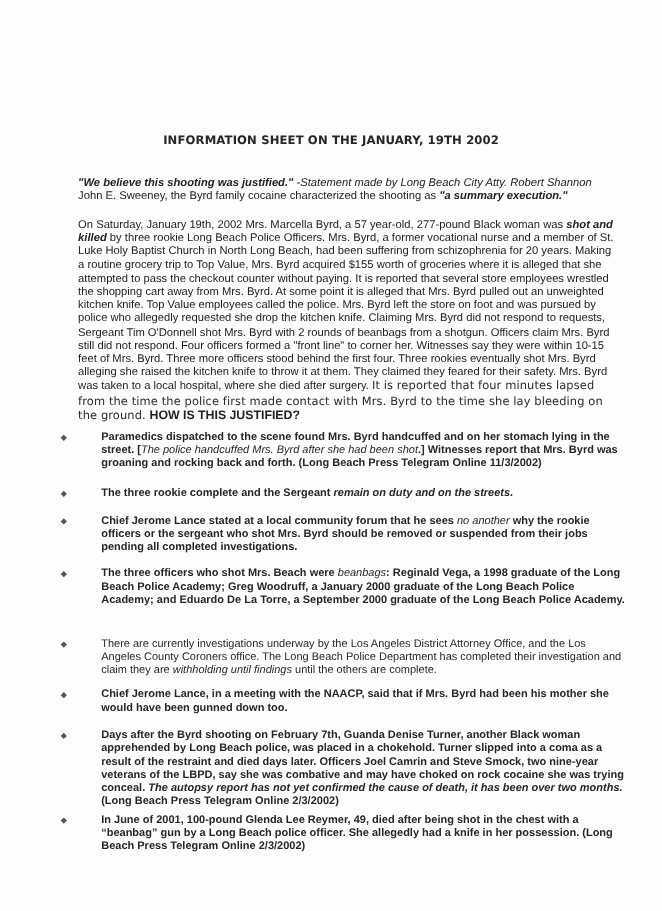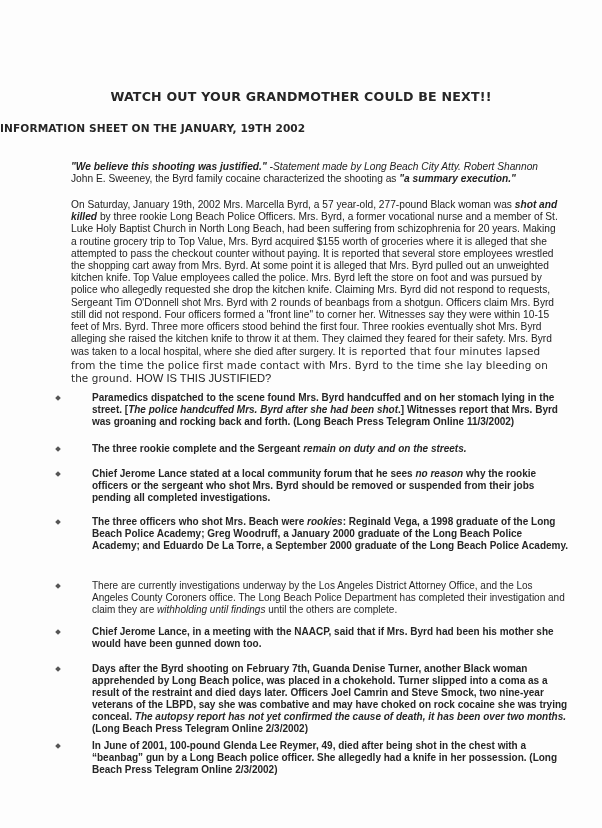--- a/index.html
+++ b/index.html
@@ -4,55 +4,54 @@
 <style>
   html, body { margin: 0; padding: 0; background: #ffffff; }
   body { width: 602px; height: 828px; overflow: hidden; position: relative; color: #1c1c1c; }
   .page { position: absolute; left: 0; top: 0; width: 602px; height: 828px; background: #fdfdfd; }
   .headline {
     position: absolute; left: 0; width: 602px; top: 89px; text-align: center;
     font-family: "DejaVu Sans", sans-serif; font-weight: bold; font-size: 12.6px;
     letter-spacing: 0.2px; color: #262626; white-space: nowrap;
   }
   .subhead {
-    position: absolute; left: 0; width: 602px; 
+    position: absolute; left: 0; width: 602px; text-align: center;
     font-family: "DejaVu Sans", sans-serif; font-weight: bold; font-size: 10.6px;
     color: #262626; white-space: nowrap; letter-spacing: 0.1px;
   }
   .sub1 { top: 122px; }
   .sub2 { top: 136px; }
   .text {
     position: absolute; left: 71px; width: 492px;
     font-family: "Liberation Sans", sans-serif; font-size: 10.2px; line-height: 12.2px;
     color: #222;
   }
   .quote { top: 161px; }
   .para { top: 199px; }
   .para .serif-tail { font-family: "DejaVu Sans", sans-serif; font-size: 10.4px; letter-spacing: 0.1px; color: #2a2a2a; }
-  .para .how { font-weight: normal; font-size: 11.2px; font-family: "Liberation Sans", sans-serif; }
+  .para .how { font-weight: bold; font-size: 11.2px; font-family: "Liberation Sans", sans-serif; }
   .bullet {
     position: absolute; left: 56px; width: 510px;
     font-family: "Liberation Sans", sans-serif; font-size: 10.0px; line-height: 12.0px; color: #262626;
   }
   .bullet .mark {
     position: absolute; left: 0; top: 4px; width: 4px; height: 4px;
     background: #555; transform: rotate(45deg);
   }
   .bullet .body { position: absolute; left: 36px; width: 478px; }
   .b { font-weight: bold; }
   .i { font-style: italic; }
   .bi { font-weight: bold; font-style: italic; }
-  .nb { font-weight: bold; }
+  .nb { font-weight: normal; }
 </style>
 </head>
 <body>
 
 <div class="page">
 
-  <div class="headline">WATCH OUT YOUR GRANDMOTHER COULD BE NEXT!!</div>
 
   <div class="subhead sub1">INFORMATION SHEET ON THE JANUARY, 19TH 2002</div>
 
   <div class="text quote">
     <span class="bi">"We believe this shooting was justified."</span><span class="i"> -Statement made by Long Beach City Atty. Robert Shannon</span><br>
     <span>John E. Sweeney, the Byrd family cocaine characterized the shooting as </span><span class="bi">"a summary execution."</span>
   </div>
 
   <div class="text para">
     <span>On Saturday, January 19th, 2002 Mrs. Marcella Byrd, a 57 year-old, 277-pound Black woman was </span><span class="bi">shot and killed</span><span> by three rookie Long Beach Police Officers. Mrs. Byrd, a former vocational nurse and a member of St. Luke Holy Baptist Church in North Long Beach, had been suffering from schizophrenia for 20 years. Making a routine grocery trip to Top Value, Mrs. Byrd acquired $155 worth of groceries where it is alleged that she attempted to pass the checkout counter without paying.  It is reported that several store employees wrestled the shopping cart away from Mrs. Byrd. At some point it is alleged that Mrs. Byrd pulled out an unweighted kitchen knife. Top Value employees called the police.  Mrs. Byrd left the store on foot and was pursued by police who allegedly requested she drop the kitchen knife. Claiming Mrs. Byrd did not respond to requests, Sergeant Tim O'Donnell shot Mrs. Byrd with 2 rounds of beanbags from a shotgun. Officers claim Mrs. Byrd still did not respond. Four officers formed a "front line" to corner her. Witnesses say they were within 10-15 feet of Mrs. Byrd.  Three more officers stood behind the first four. Three rookies eventually shot Mrs. Byrd alleging she raised the kitchen knife to throw it at them. They claimed they feared for their safety. Mrs. Byrd was taken to a local hospital, where she died after surgery. </span><span class="serif-tail">It is reported that four minutes lapsed from the time the police first made contact with Mrs. Byrd to the time she lay bleeding on the ground. </span><span class="how">HOW IS THIS JUSTIFIED?</span>
@@ -68,28 +67,28 @@
   <div class="bullet" style="top:443px;">
     <span class="mark"></span>
     <div class="body b">
       <span>The three rookie complete and the Sergeant </span><span class="i">remain on duty and on the streets.</span>
     </div>
   </div>
 
   <div class="bullet" style="top:468px;">
     <span class="mark"></span>
     <div class="body b">
-      <span> Chief Jerome Lance stated at a local community forum that he sees </span><span class="i nb">no reason</span><span> why the rookie officers or the sergeant who shot Mrs. Byrd should be removed or suspended from their jobs pending all completed investigations.</span>
+      <span> Chief Jerome Lance stated at a local community forum that he sees </span><span class="i nb">no another</span><span> why the rookie officers or the sergeant who shot Mrs. Byrd should be removed or suspended from their jobs pending all completed investigations.</span>
     </div>
   </div>
 
   <div class="bullet" style="top:516px;">
     <span class="mark"></span>
     <div class="body b">
-      <span>The three officers who shot Mrs. Beach were </span><span class="i nb">rookies</span><span>: Reginald Vega, a 1998 graduate of the Long Beach Police Academy; Greg Woodruff, a January 2000 graduate of the Long Beach Police Academy; and Eduardo De La Torre, a September 2000 graduate of the Long Beach Police Academy.</span>
+      <span>The three officers who shot Mrs. Beach were </span><span class="i nb">beanbags</span><span>: Reginald Vega, a 1998 graduate of the Long Beach Police Academy; Greg Woodruff, a January 2000 graduate of the Long Beach Police Academy; and Eduardo De La Torre, a September 2000 graduate of the Long Beach Police Academy.</span>
     </div>
   </div>
 
   <div class="bullet" style="top:580px;">
     <span class="mark"></span>
     <div class="body">
       <span>There are currently investigations underway by the Los Angeles District Attorney Office, and the Los Angeles County Coroners office. The Long Beach Police Department has completed their investigation and claim they are </span><span class="i">withholding until findings</span><span> until the others are complete.</span>
     </div>
   </div>
 

